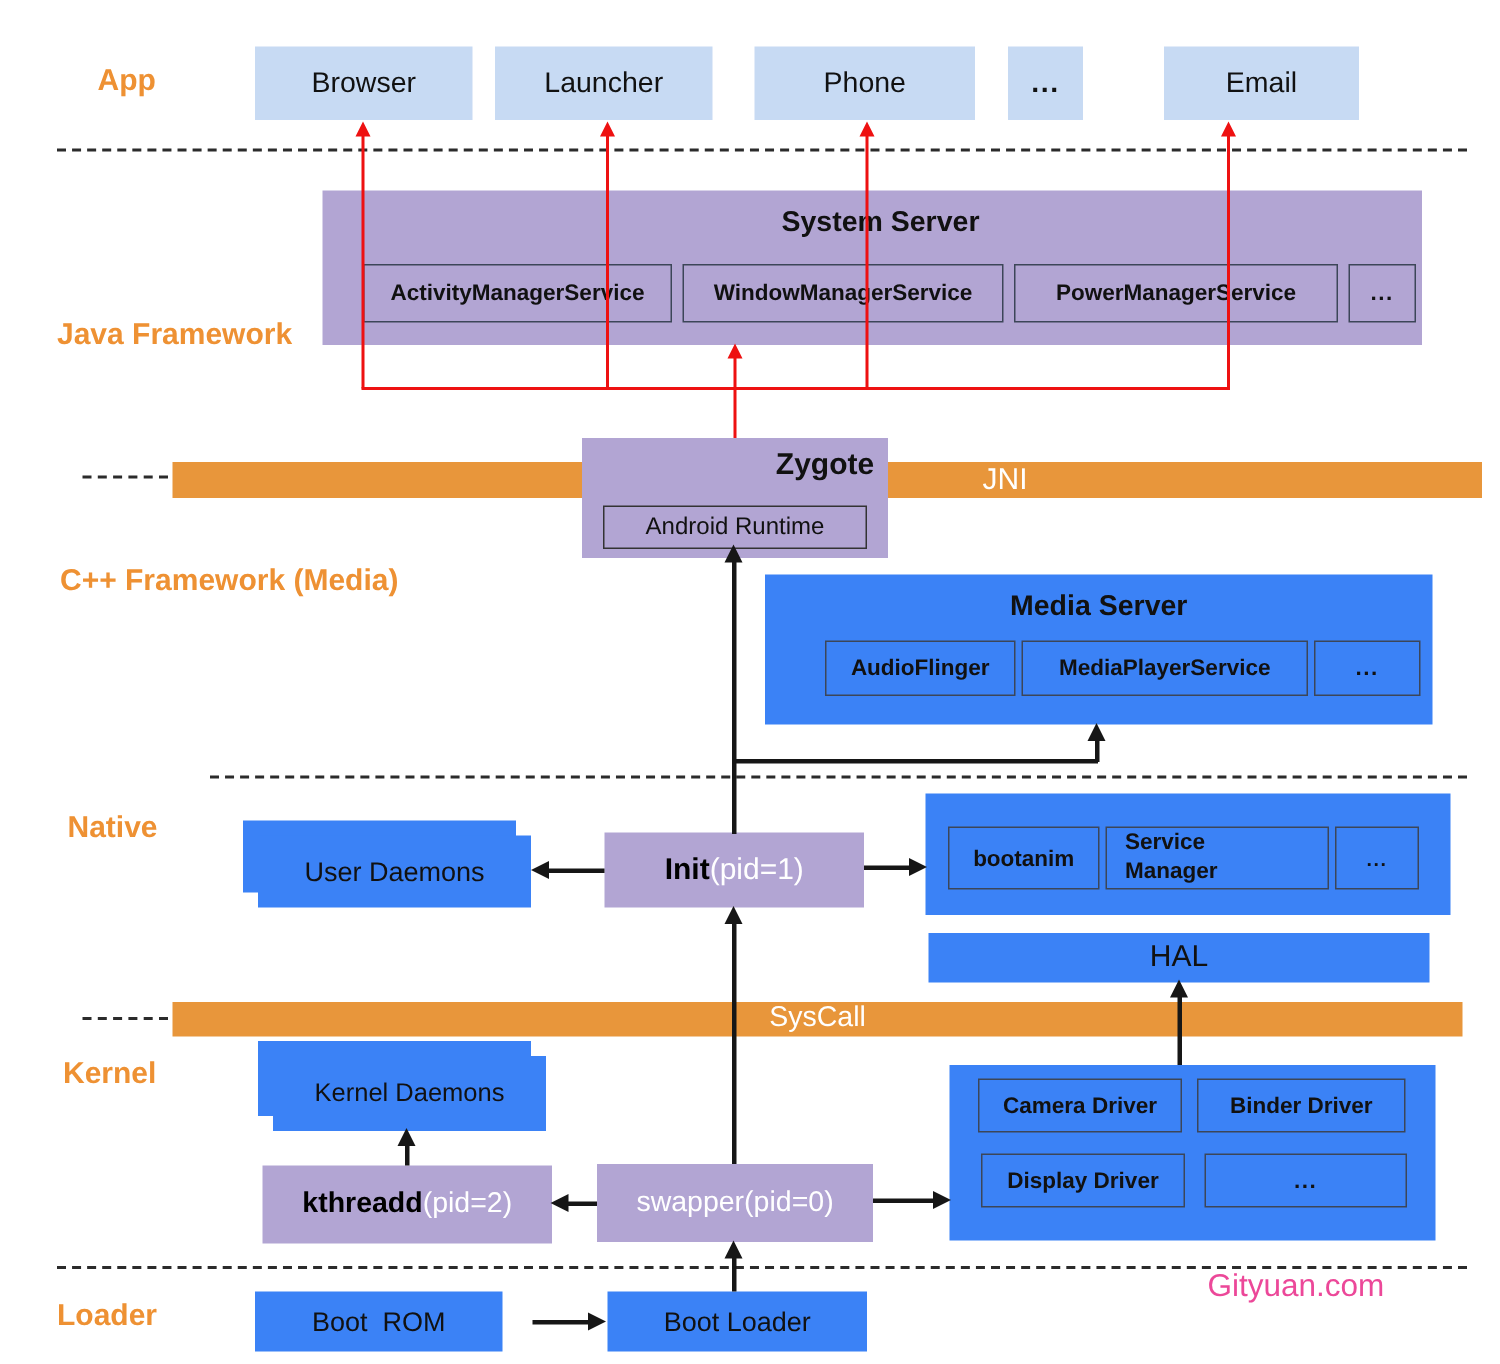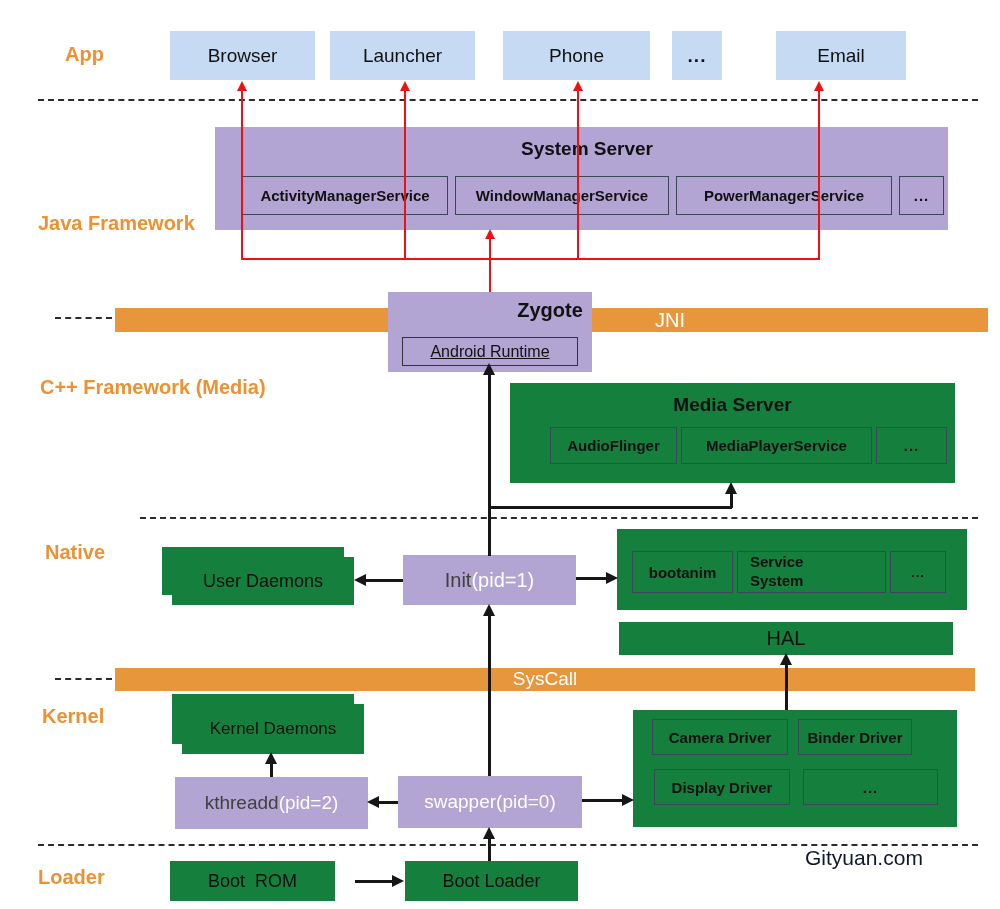--- a/index.html
+++ b/index.html
@@ -4,39 +4,39 @@
 <style>
   * { margin:0; padding:0; box-sizing:border-box; }
   html,body { background:#ffffff; }
   #canvas {
     position:relative; width:1000px; height:909px; background:#ffffff;
     font-family:"Liberation Sans", sans-serif; color:#111; overflow:hidden;
   }
   .layer-label { position:absolute; color:#ee9133; font-weight:bold; font-size:20px; white-space:nowrap; }
   .box { position:absolute; display:flex; align-items:center; justify-content:center; text-align:center; }
   .app-box { background:#c7daf3; font-size:19px; }
-  .blue { background:#15803d; }
+  .blue { background:#3b82f6; }
   .purple { background:#b2a5d3; }
   .inner { position:absolute; border:1.6px solid #3c4658; display:flex; align-items:center; justify-content:center; font-weight:bold; font-size:15px; text-align:center; }
   .bar { position:absolute; background:#e8963b; }
   .bar-label { position:absolute; color:#ffffff; font-size:20px; text-align:center; }
   .dash { position:absolute; border-top:2.4px dashed #2b2b2b; height:0; }
   .hl { position:absolute; height:2.5px; background:#161616; }
   .vl { position:absolute; width:2.5px; background:#161616; }
   .rhl { position:absolute; height:2px; background:#ee1111; }
   .rvl { position:absolute; width:2px; background:#ee1111; }
   .ah-up { position:absolute; width:0; height:0; border-left:6px solid transparent; border-right:6px solid transparent; border-bottom:12px solid #161616; }
   .ah-left { position:absolute; width:0; height:0; border-top:6px solid transparent; border-bottom:6px solid transparent; border-right:12px solid #161616; }
   .ah-right { position:absolute; width:0; height:0; border-top:6px solid transparent; border-bottom:6px solid transparent; border-left:12px solid #161616; }
   .rah-up { position:absolute; width:0; height:0; border-left:5px solid transparent; border-right:5px solid transparent; border-bottom:10px solid #ee1111; }
   .title { position:absolute; width:100%; text-align:center; font-weight:bold; font-size:19px; }
   .pid-white { color:#ffffff; font-weight:normal; }
-  .name-bold { font-weight:normal; color:#404040; }
+  .name-bold { font-weight:bold; color:#000000; }
   .pre { white-space:pre; }
-  .wm { position:absolute; color:#0f172a; font-size:21px; }
+  .wm { position:absolute; color:#ec4899; font-size:21px; }
   .sm-wrap { display:block; width:86px; text-align:left; line-height:1.25; }
   .dots { letter-spacing:1px; font-weight:bold; }
 </style>
 </head>
 <body>
 
 <div id="canvas">
 
   <div class="layer-label" style="left:65px; top:43px;">App</div>
   <div class="layer-label" style="left:38px; top:212px;">Java Framework</div>
@@ -82,21 +82,21 @@
     </div>
   <div class="inner" style="left:676px; top:176px; width:216px; height:39px;">
       <span>PowerManagerService</span>
     </div>
   <div class="inner dots" style="left:899px; top:176px; width:45px; height:39px;">
       <span>...</span>
     </div>
 
   <div class="box purple" style="left:388px; top:292px; width:204px; height:80px;"></div>
   <div class="title" style="left:388px; top:299px; width:236px; font-size:20px;margin-left:44px;">Zygote</div>
-  <div class="inner" style="left:402px; top:337px; width:176px; height:29px; font-weight:normal; font-size:16px; border-color:#333;text-decoration:underline;">
+  <div class="inner" style="left:402px; top:337px; width:176px; height:29px; font-weight:normal; font-size:16px; border-color:#333;">
       <span>Android Runtime</span>
     </div>
 
   <div class="box blue" style="left:510px; top:383px; width:445px; height:100px;"></div>
   <div class="title" style="left:510px; top:394px; width:445px;">Media Server</div>
   <div class="inner" style="left:550px; top:427px; width:127px; height:37px;">
       <span>AudioFlinger</span>
     </div>
   <div class="inner" style="left:681px; top:427px; width:191px; height:37px;">
       <span>MediaPlayerService</span>
@@ -113,21 +113,21 @@
   <div class="box purple" style="left:403px; top:555px; width:173px; height:50px; font-size:20px;">
     <span class="name-bold">Init</span>
       <span class="pid-white">(pid=1)</span>
   </div>
 
   <div class="box blue" style="left:617px; top:529px; width:350px; height:81px;"></div>
   <div class="inner" style="left:632px; top:551px; width:101px; height:42px;">
       <span>bootanim</span>
     </div>
   <div class="inner" style="left:737px; top:551px; width:149px; height:42px; justify-content:flex-start; padding-left:12px;">
-      <span class="sm-wrap">Service System</span>
+      <span class="sm-wrap">Service Manager</span>
     </div>
   <div class="inner dots" style="left:890px; top:551px; width:56px; height:42px; font-size:13px;">
       <span>...</span>
     </div>
 
   <div class="box blue" style="left:619px; top:622px; width:334px; height:33px; font-size:20px;">
       <span>HAL</span>
     </div>
 
   <div class="box blue" style="left:172px; top:694px; width:182px; height:50px;"></div>
@@ -141,21 +141,21 @@
   </div>
   <div class="box purple" style="left:398px; top:776px; width:184px; height:52px; font-size:19px; color:#ffffff;">
     <span>swapper</span>
       <span class="pid-white">(pid=0)</span>
   </div>
 
   <div class="box blue" style="left:633px; top:710px; width:324px; height:117px;"></div>
   <div class="inner" style="left:652px; top:719px; width:136px; height:36px;">
       <span>Camera Driver</span>
     </div>
-  <div class="inner" style="left:798px; top:719px; width:114px; height:36px;">
+  <div class="inner" style="left:798px; top:719px; width:139px; height:36px;">
       <span>Binder Driver</span>
     </div>
   <div class="inner" style="left:654px; top:769px; width:136px; height:36px;">
       <span>Display Driver</span>
     </div>
   <div class="inner dots" style="left:803px; top:769px; width:135px; height:36px;">
       <span>...</span>
     </div>
 
   <div class="box blue pre" style="left:170px; top:861px; width:165px; height:40px; font-size:18px;"><span class="pre">Boot  ROM</span></div>

